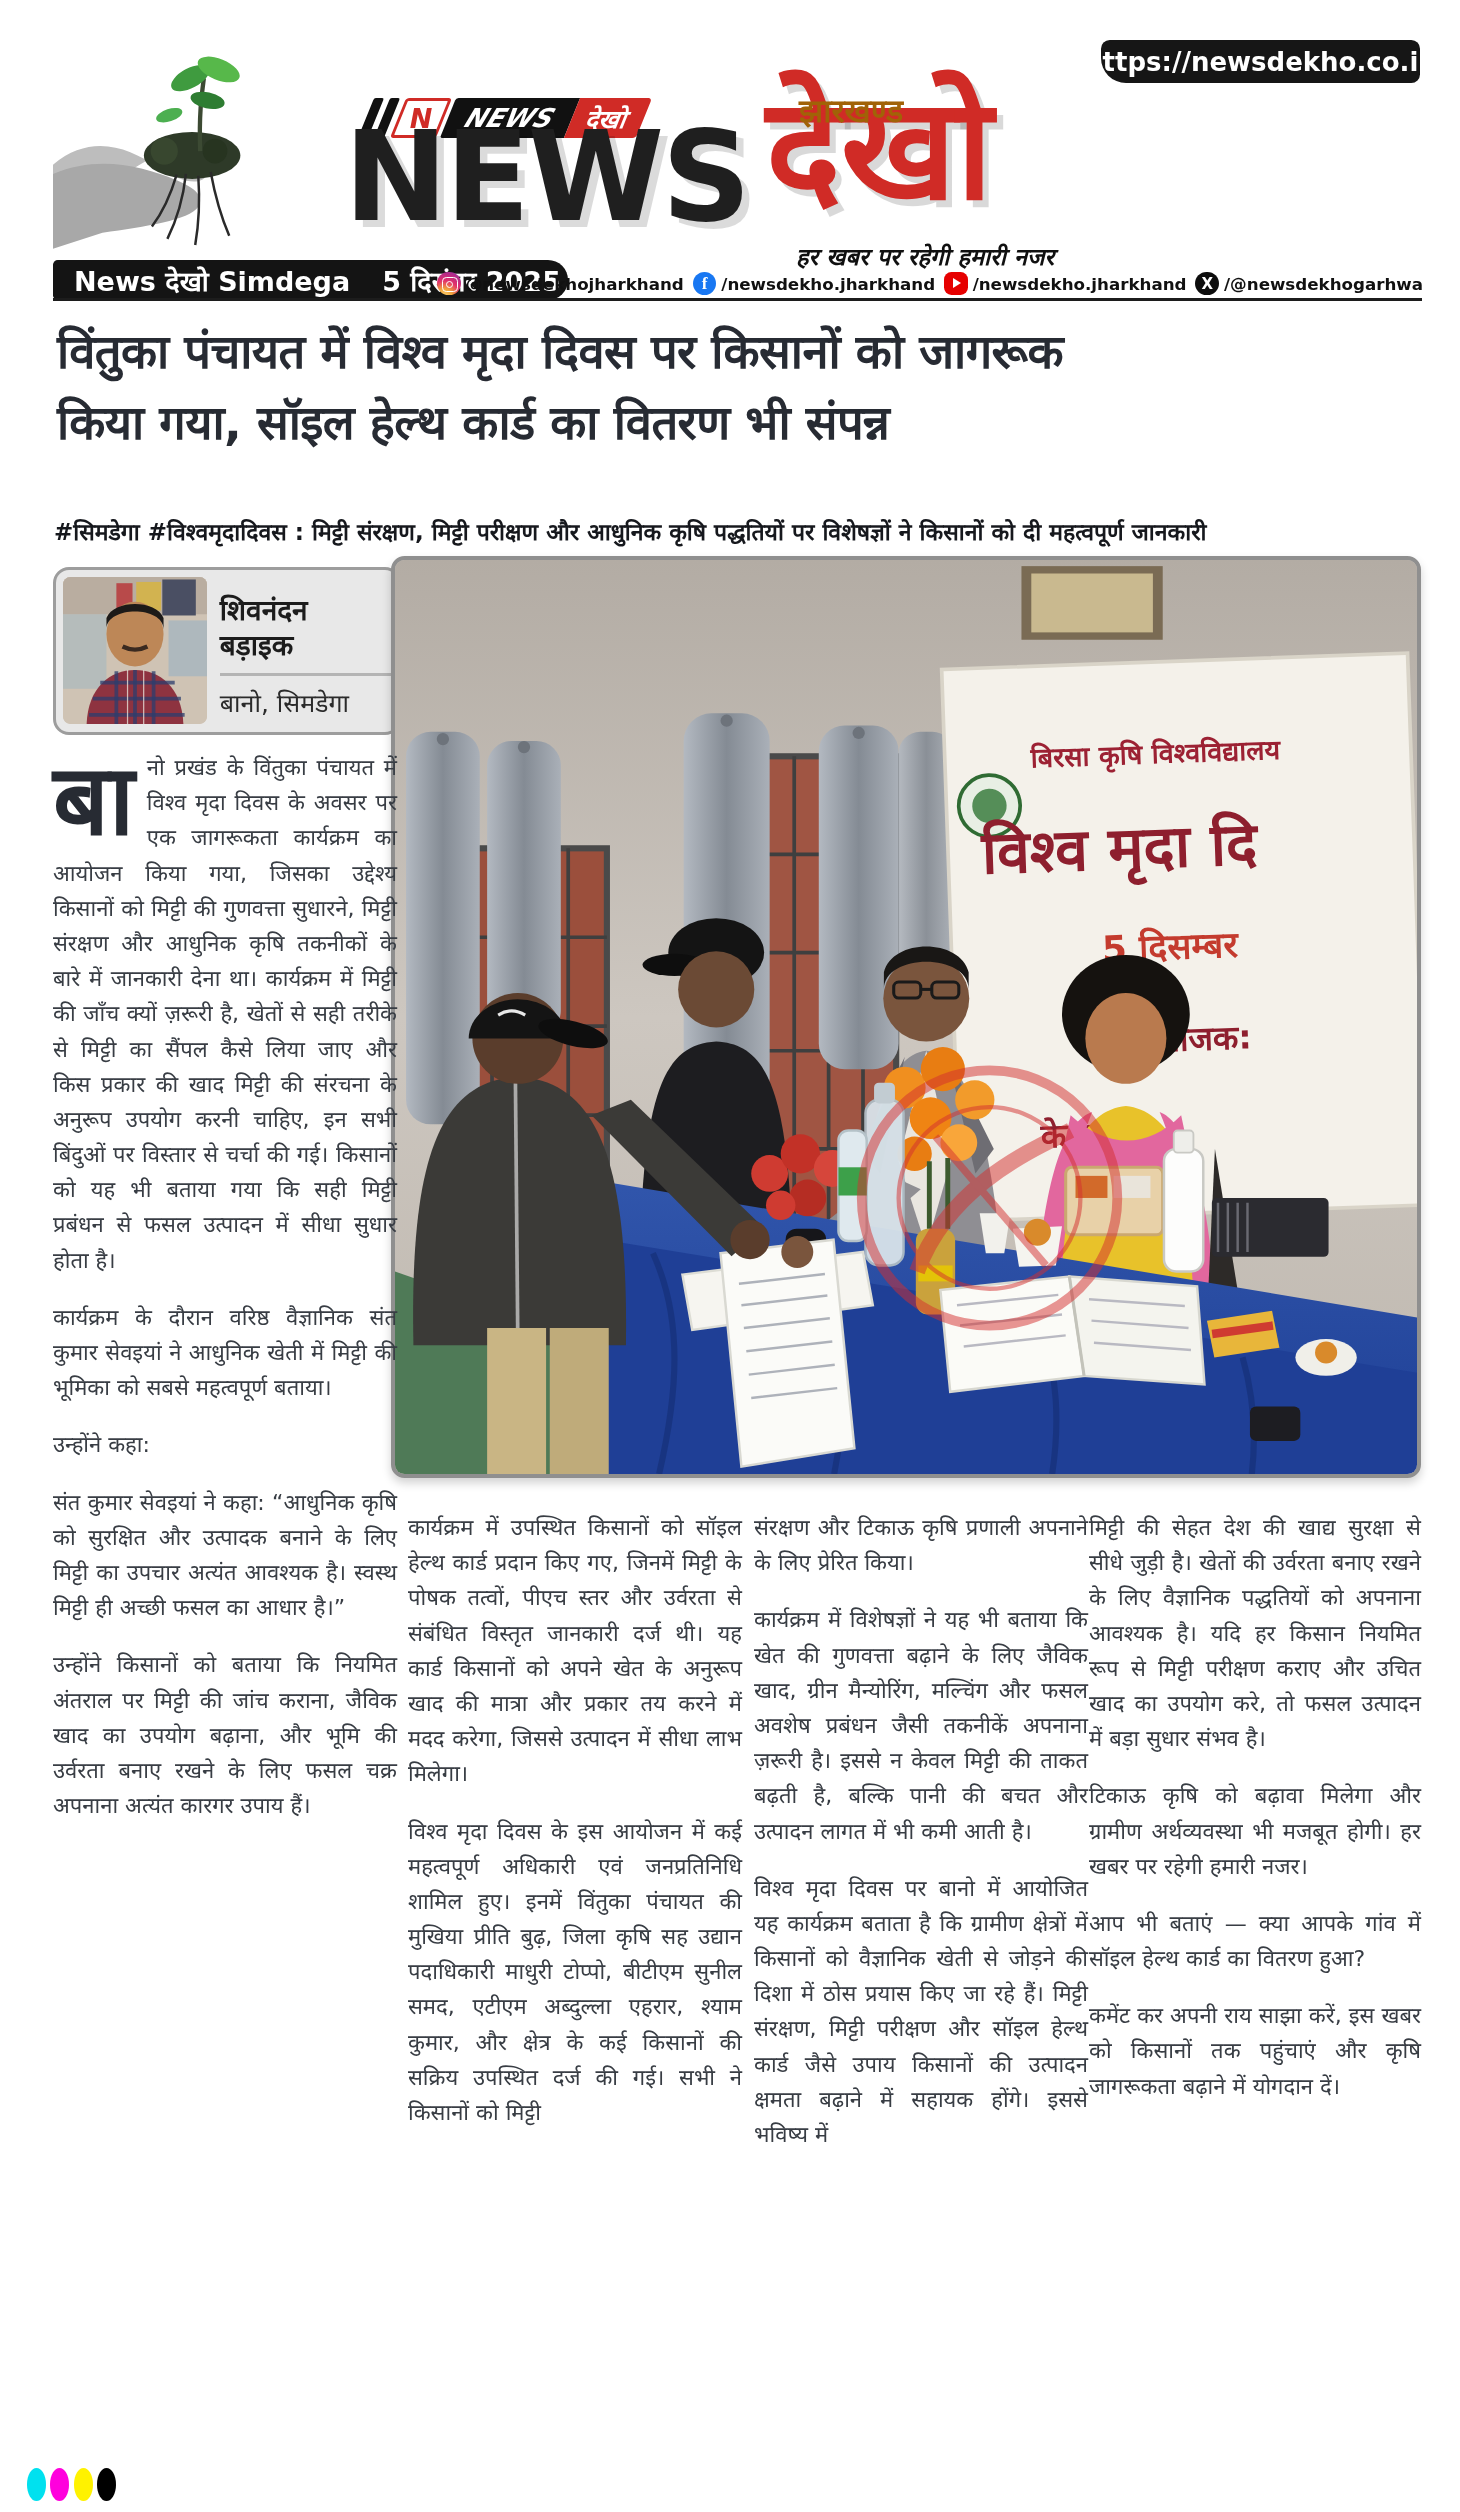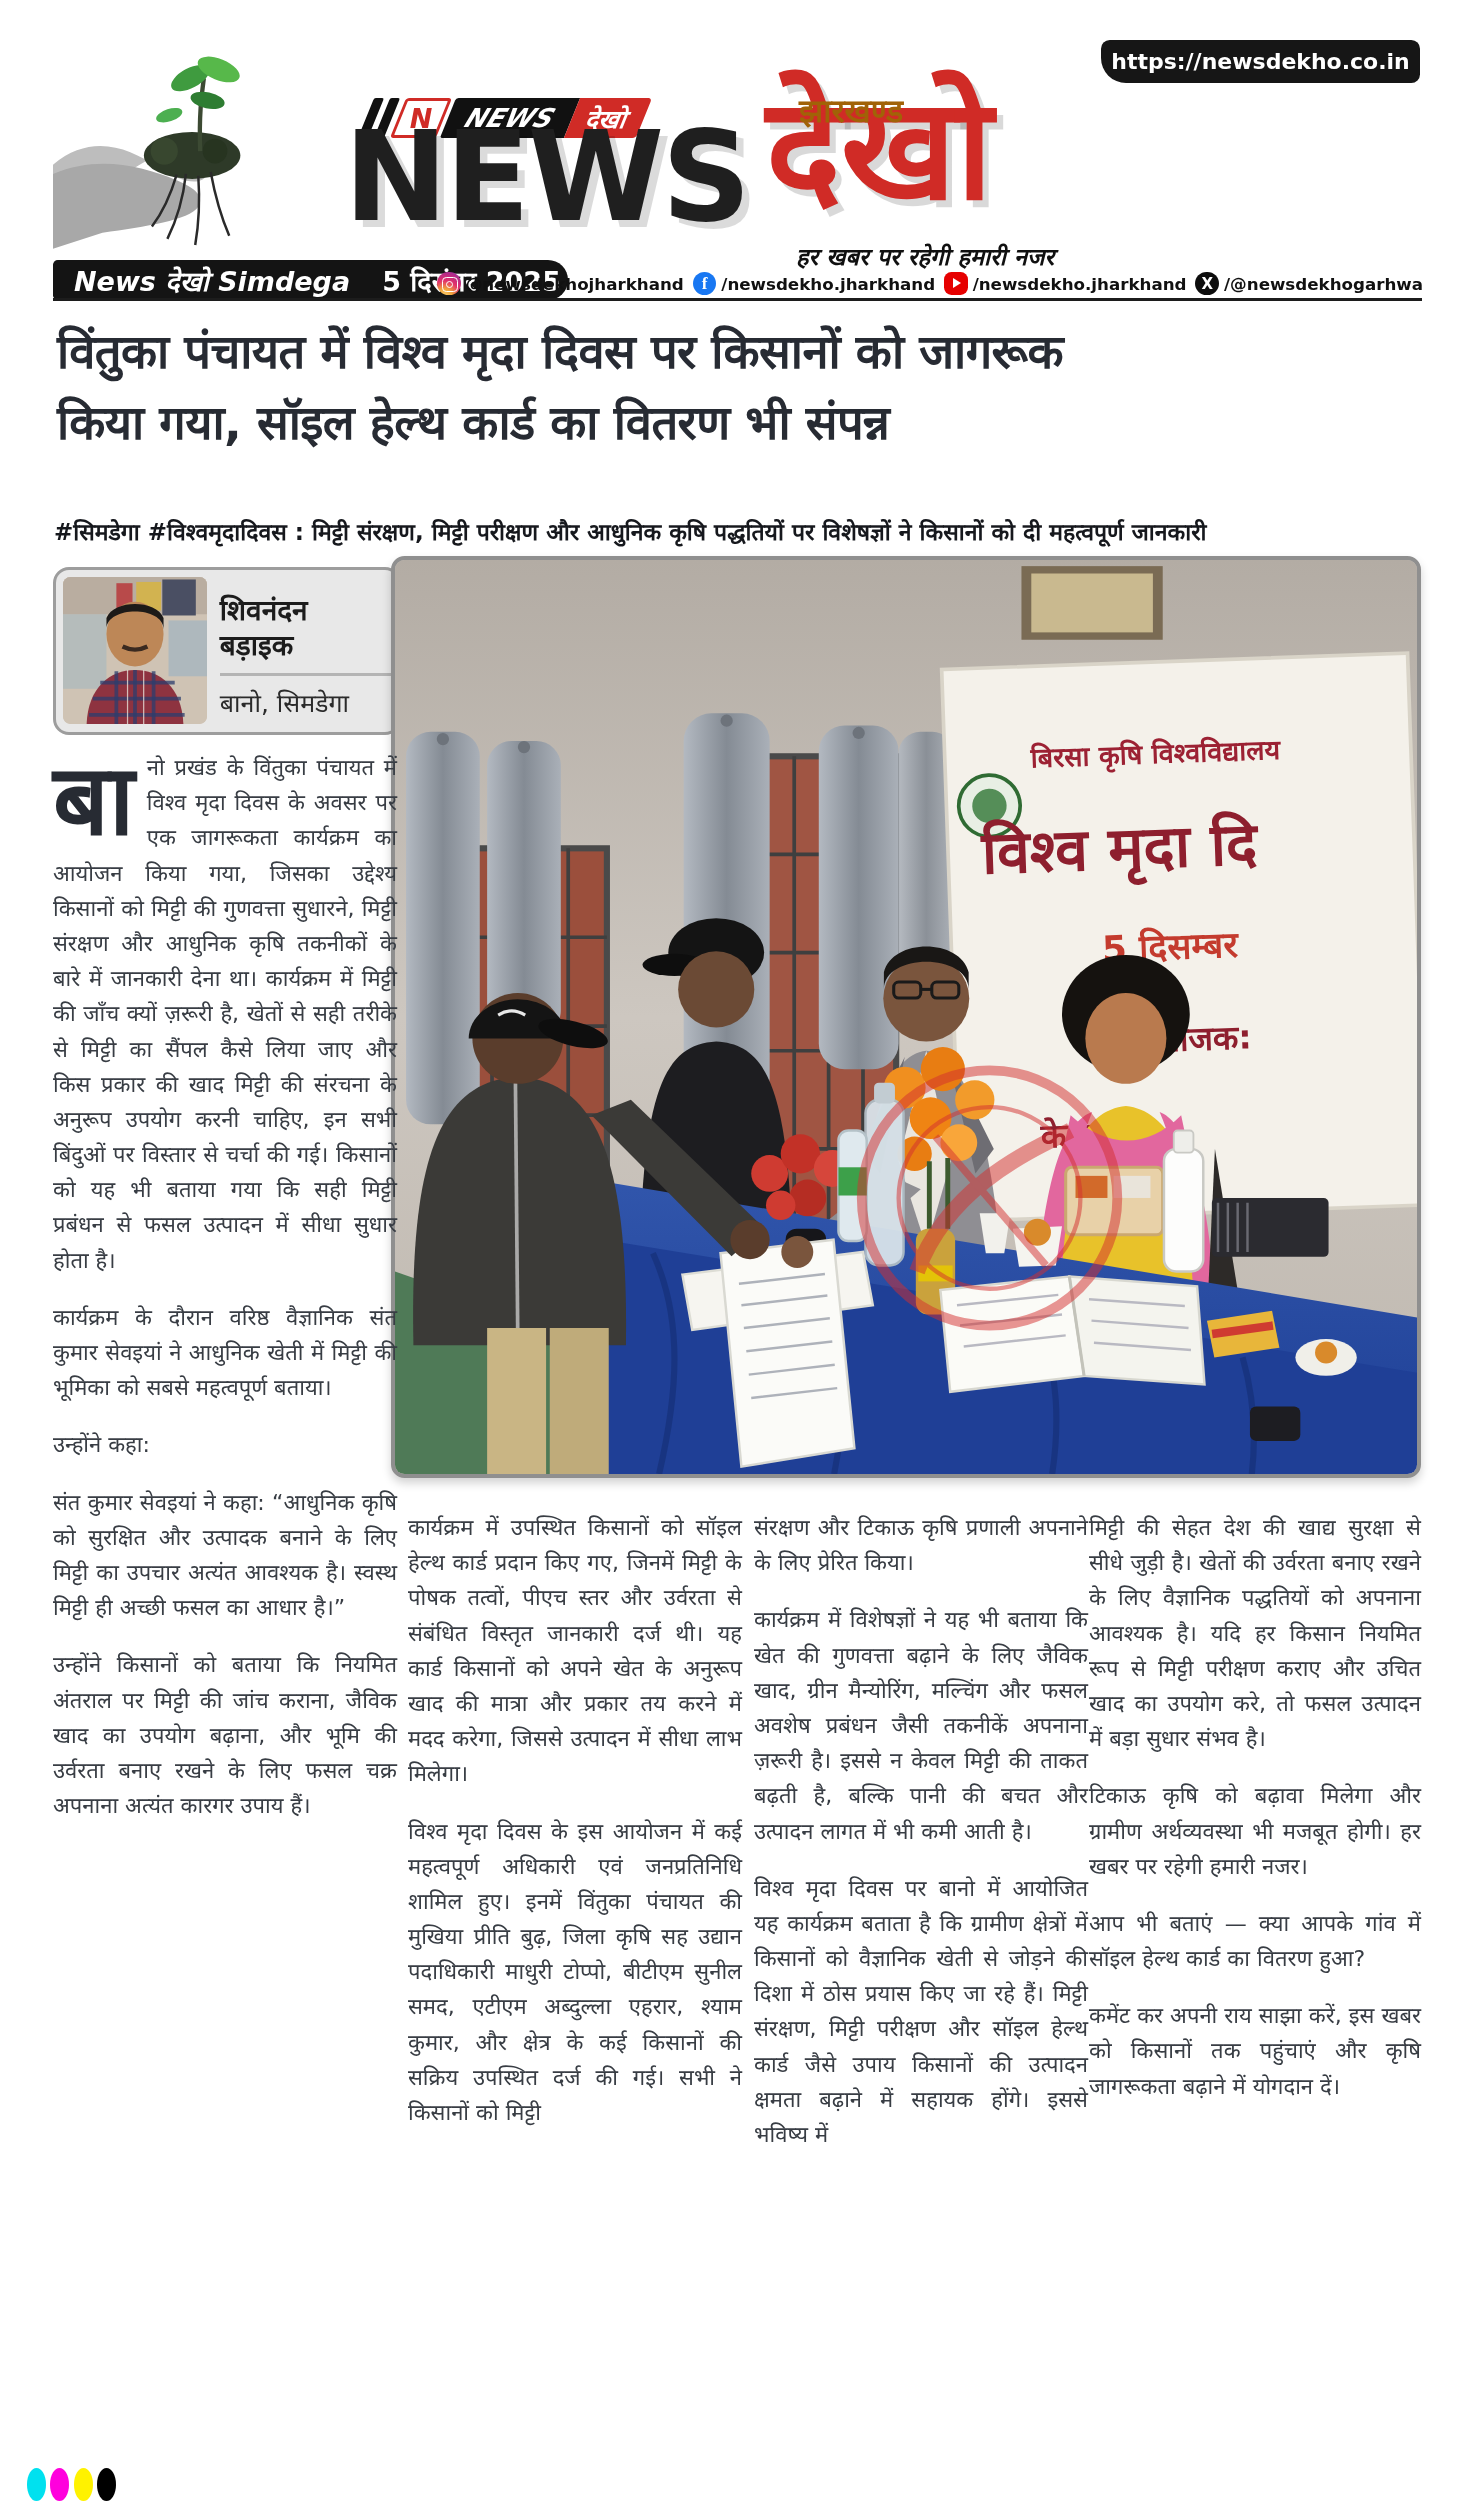--- a/index.html
+++ b/index.html
@@ -19,30 +19,30 @@
   .logo-strip .dekho-para{background:#d02b26;color:#fff;font-weight:700;font-size:25px;
     display:flex;align-items:center;padding:0 16px;transform:skewX(-22deg);border-radius:0 3.7px 3.7px 0;}
   .big-news{position:absolute;left:344px;top:115px;font-size:124px;line-height:1;font-weight:900;color:#1f1f1f;
     letter-spacing:-2.5px;text-shadow:7.4px 7.4px 0 rgba(0,0,0,0.14);}
   .big-dekho{position:absolute;left:766px;top:72px;font-size:141px;line-height:1.1;font-weight:800;color:#d02b26;
     text-shadow:6.2px 7.4px 0 rgba(0,0,0,0.15);}
   .logo-region{position:absolute;left:799px;top:88px;font-size:32px;font-weight:800;color:#a16207;}
   .logo-tagline{position:absolute;left:796px;top:240px;font-size:23.5px;font-weight:700;font-style:italic;color:#101010;}
   .url-badge{position:absolute;left:1101px;top:40px;width:319px;height:43px;background:#161616;color:#fff;
     border-radius:8.7px 8.7px 8.7px 25px;display:flex;align-items:center;justify-content:center;
-    font-size:22px;font-weight:800;}
+    font-size:26px;font-weight:800;}
   .event-title{position:absolute;left:1094px;top:110px;width:334px;text-align:center;line-height:1.05;}
   .event-title span{display:block;font-size:62px;font-weight:800;color:#166b1a;}
   @supports (-webkit-background-clip:text){
     .event-title span{background:linear-gradient(180deg,#4ec93f 0%,#1d7c22 55%,#0a4f10 100%);
       -webkit-background-clip:text;background-clip:text;color:transparent;}
   }
   .date-bar{position:absolute;left:53px;top:260px;width:515px;height:40px;background:#141414;
     border-radius:5px 21px 21px 5px;display:flex;align-items:center;gap:16px;padding:0 21px;color:#fff;}
-  .date-bar .dl{font-size:27px;font-weight:700;white-space:nowrap;font-style:italic;}
+  .date-bar .dl{font-size:27px;font-weight:700;white-space:nowrap;}
   .date-bar .vbar{width:1.9px;height:27px;background:#cfcfcf;}
   .date-bar .dt{font-size:27px;font-weight:700;white-space:nowrap;}
   .social-row{position:absolute;left:823px;top:270px;width:600px;height:27px;display:flex;align-items:center;
     justify-content:flex-end;gap:9px;}
   .social-item{display:flex;align-items:center;gap:5px;}
   .social-item .handle{font-size:16.7px;font-weight:700;color:#111;white-space:nowrap;}
   .si{width:23.5px;height:23.5px;border-radius:50%;position:relative;flex:0 0 auto;}
   .icon-ig{background:radial-gradient(circle at 30% 110%,#ffd875 0%,#f2a33c 28%,#e1306c 55%,#b62a87 78%,#833ab4 100%);}
   .icon-ig::before{content:"";position:absolute;left:5px;top:5px;width:13.6px;height:13.6px;border:1.9px solid #fff;border-radius:4.3px;}
   .icon-ig::after{content:"";position:absolute;left:9.3px;top:9.3px;width:5px;height:5px;border:1.9px solid #fff;border-radius:50%;}

